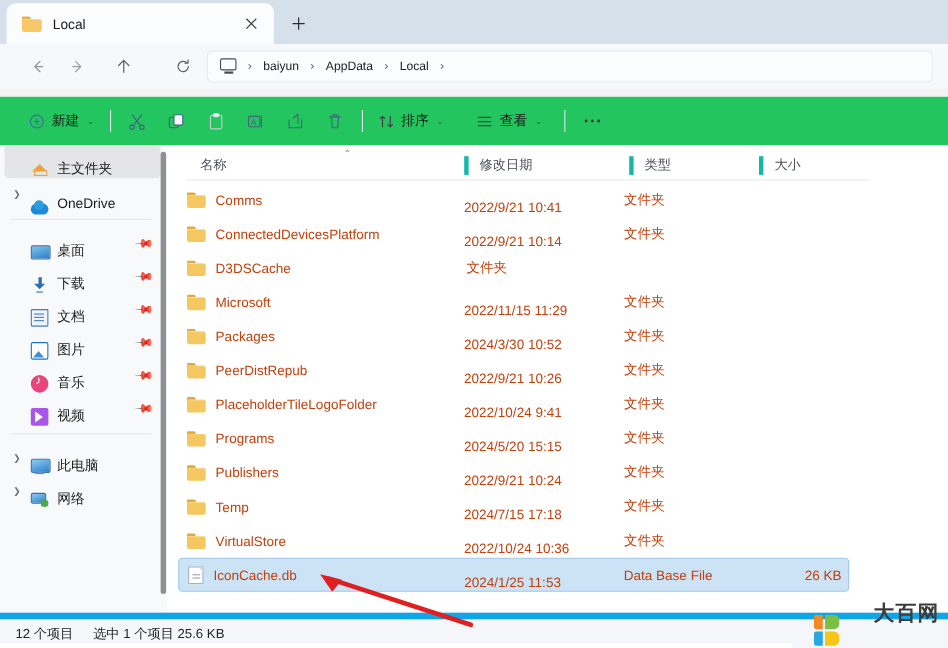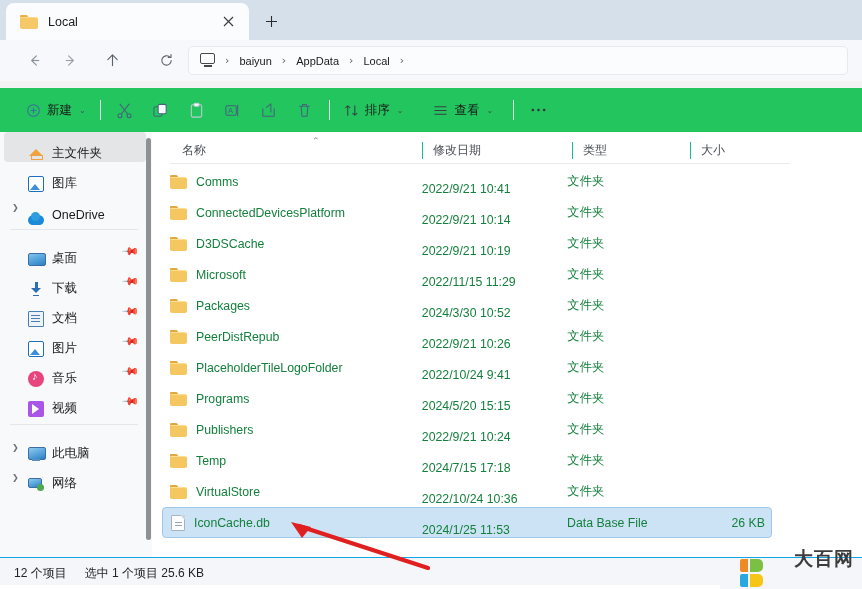--- a/index.html
+++ b/index.html
@@ -184,36 +184,36 @@
     background: #4ea84e; border-radius: 50%;
   }
 
   
   .filepane { position: absolute; left: 152px; top: 0; width: 710px; height: 425px; background: #fff; }
   .colhead {
     position: absolute; left: 18px; top: 6px; width: 620px; height: 26px;
     display: flex; align-items: center; border-bottom: 1px solid #e8ebee;
   }
   .colhead .c { font-size: 12px; color: #4a4e55; position: relative; }
-  .colhead .c + .c { border-left: 1px solid #14b8a6; }
+  .colhead .c + .c { border-left: 4px solid #14b8a6; }
   .c-name { width: 252px; padding-left: 12px; }
   .c-date { width: 150px; padding-left: 10px; }
   .c-type { width: 118px; padding-left: 10px; }
   .c-size { width: 100px; padding-left: 10px; }
   .sortcaret {
     position: absolute; left: 142px; top: -6px; font-size: 9px; color: #8b9099;
     font-family: "DejaVu Sans", sans-serif;
   }
   .rows { position: absolute; left: 10px; top: 34px; width: 610px; }
   .row {
     height: 31px; display: flex; align-items: center; border-radius: 4px;
     padding-left: 8px; margin-bottom: 0px;
   }
   .row.sel { background: #cce3f5; border: 1px solid #9ec8ea; }
-  .cell { font-size: 12.3px; color: #15803d; }
+  .cell { font-size: 12.3px; color: #c2410c; }
   .r-name { width: 254px; display: flex; align-items: center; gap: 9px; }
   .r-date { width: 150px; padding-left: 2px; margin-top: 14px; }
   .r-type { width: 118px; }
   .r-size { width: 90px; text-align: right; padding-right: 6px; }
   .folder-ic { width: 17px; height: 14px; position: relative; flex: 0 0 auto; }
   .folder-ic .bk {
     position: absolute; left: 0; top: 0; width: 8px; height: 4px;
     background: #e0a83f; border-radius: 1px 2px 0 0;
   }
   .folder-ic .bd {
@@ -229,21 +229,21 @@
     border-left: 5px solid transparent; border-top: 5px solid #ccd4dc;
   }
   .db-ic::after {
     content: ""; position: absolute; left: 3px; top: 6px; width: 7px; height: 1px;
     background: #9aa4ae; box-shadow: 0 3px 0 #9aa4ae;
   }
 
   
   .statusbar {
     position: absolute; left: 0; top: 557px; width: 862px; height: 32px;
-    background: #f4f6f9; border-top: 1px solid #0ea5e9;
+    background: #f4f6f9; border-top: 6px solid #0ea5e9;
     display: flex; align-items: center; padding-left: 14px; gap: 18px;
   }
   .status-txt { font-size: 12px; color: #222428; }
 
   
   .arrow { position: absolute; left: 285px; top: 518px; width: 145px; height: 52px; pointer-events: none; }
   .wm { position: absolute; left: 740px; top: 549px; display: flex; align-items: center; gap: 24px; }
   .wm-logo { width: 30px; height: 30px; position: relative; }
   .wm-logo i { position: absolute; display: block; }
   .wm-text { display: flex; flex-direction: column; line-height: 1; }
@@ -394,24 +394,20 @@
 
   <div class="content">
 
     <div class="sidebar">
       <div id="sb-list">
           <div class="sb-item sel">
             <span class="ic ic-home"></span>
             <span class="sb-label">主文件夹</span>
           </div>
           <div class="sb-item">
-            <span class="ic ic-pic"></span>
-            <span class="sb-label">图库</span>
-          </div>
-          <div class="sb-item">
             <span class="sb-chev">❯</span>
             <span class="ic ic-cloud"></span>
             <span class="sb-label">OneDrive</span>
           </div>
           <div class="sb-sep"></div>
           <div class="sb-item">
             <span class="ic ic-desktop"></span>
             <span class="sb-label">桌面</span>
             <span class="sb-pin">📌</span>
           </div>
@@ -491,21 +487,20 @@
             <span class="cell r-size"></span>
           </div>
           <div class="row">
             <span class="cell r-name">
               <span class="folder-ic">
                 <i class="bk"></i>
                 <i class="bd"></i>
               </span>
               <span>D3DSCache</span>
             </span>
-            <span class="cell r-date">2022/9/21 10:19</span>
             <span class="cell r-type">文件夹</span>
             <span class="cell r-size"></span>
           </div>
           <div class="row">
             <span class="cell r-name">
               <span class="folder-ic">
                 <i class="bk"></i>
                 <i class="bd"></i>
               </span>
               <span>Microsoft</span>

